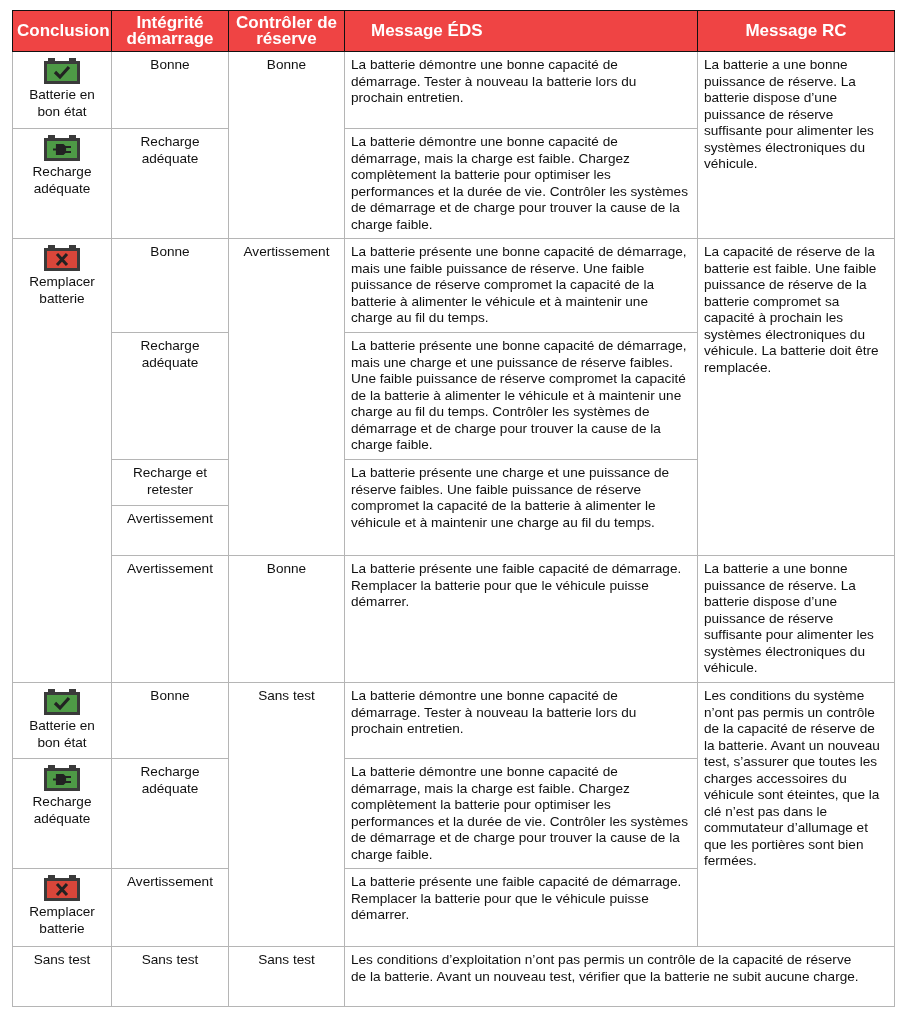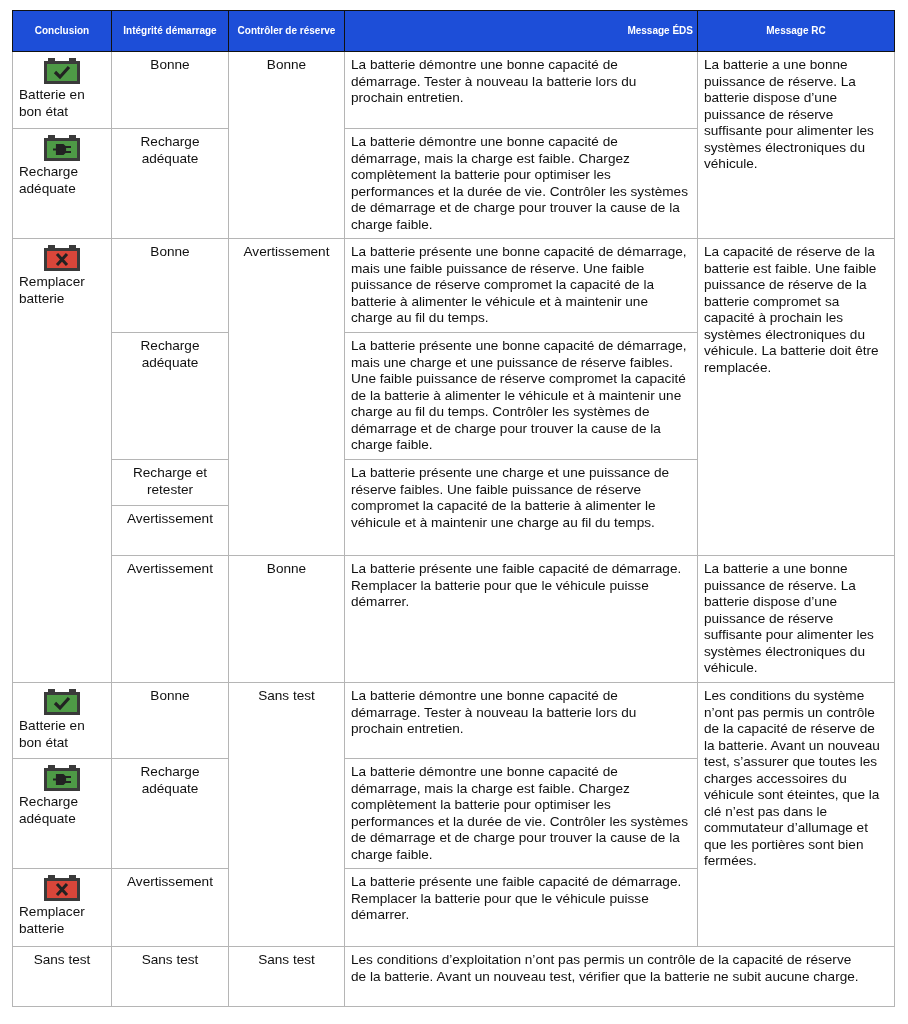--- a/index.html
+++ b/index.html
@@ -2,26 +2,26 @@
 <html><head>
 <meta charset="utf-8">
 <style>
   html, body { margin: 0; padding: 0; background: #ffffff; }
   body { width: 908px; height: 1024px; position: relative; overflow: hidden;
          font-family: "Liberation Sans", sans-serif; color: #111; }
   table { position: absolute; left: 12px; top: 10px; width: 882px;
           border-collapse: collapse; table-layout: fixed; font-size: 13.6px; line-height: 16.5px; }
   col.c1 { width: 99px; } col.c2 { width: 117px; } col.c3 { width: 116px; }
   col.c4 { width: 353px; } col.c5 { width: 197px; }
-  th { background: #1d4ed8; color: #fff; font-weight: bold; font-size: 10px; line-height: 16px;
+  th { background: #ef4444; color: #fff; font-weight: bold; font-size: 17px; line-height: 16px;
        border: 1.5px solid #111; height: 40px; padding: 0 4px; }
-  th.left { text-align: right; padding-left: 26px; }
+  th.left { text-align: left; padding-left: 26px; }
   td { border: 1px solid #b5b5b5; vertical-align: top; padding: 5px 6px 3px 6px; margin-top: 32px; }
   td.center { text-align: center; }
-  td.conc { }
+  td.conc { text-align: center; }
   .icon { display: block; margin: 0 auto 2px auto; width: 38px; height: 28px; }
   .lbl { display: block; }
 </style>
 </head>
 <body>
 
 <svg width="0" height="0" style="position:absolute">
   <defs>
     <g id="batt-frame">
       <rect x="1" y="4" width="36" height="23" fill="#3a3a3a"></rect>

